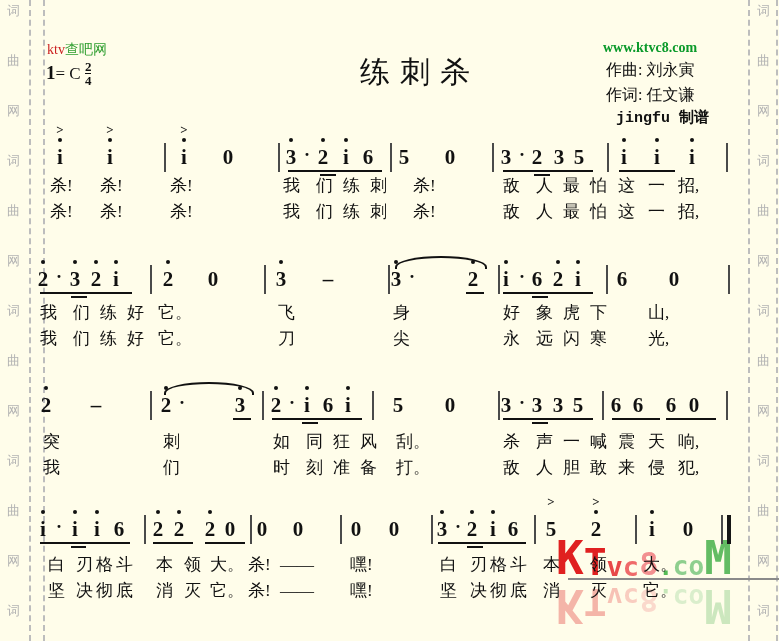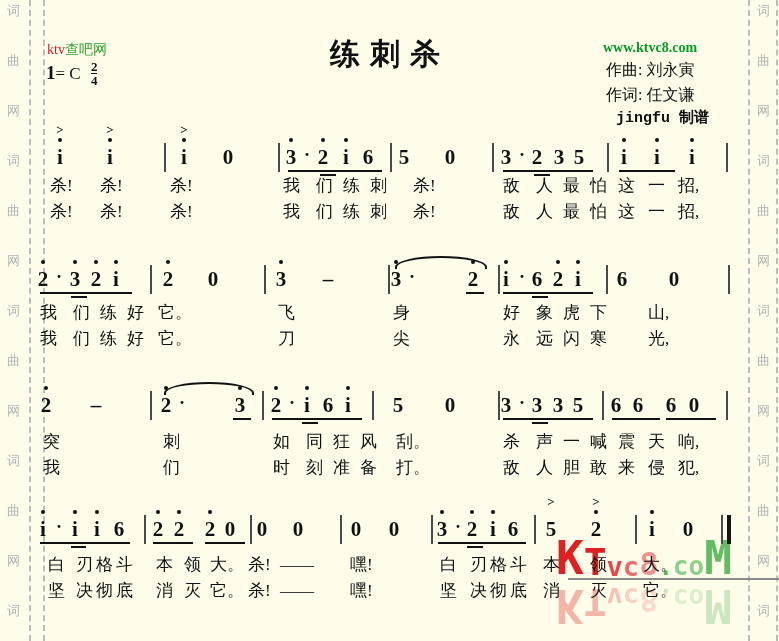--- a/index.html
+++ b/index.html
@@ -3,31 +3,31 @@
 <meta charset="utf-8">
 <style>
   html,body{margin:0;padding:0;}
   .page{position:relative;width:779px;height:641px;background:#fffdea;overflow:hidden;
         font-family:"Liberation Serif","DejaVu Serif",serif;color:#111;}
   .vdash{position:absolute;top:0;bottom:0;width:0;border-left:2px dashed #bdbdbd;}
   .sidecol span{position:absolute;color:#b3b3b3;font-size:13px;line-height:13px;}
   
   .sitelink{position:absolute;top:41px;left:47px;font-size:14px;cursor:pointer;}
   .sitelink .r{color:#cc2222;} .sitelink .g{color:#2e9e2e;}
-  .title{position:absolute;top:34px;left:330px;width:180px;
-         font-size:30px;font-weight:bold;letter-spacing:10px;white-space:nowrap;}
+  .title{position:absolute;top:52px;left:330px;width:180px;text-align:center;
+         font-size:30px;font-weight:normal;letter-spacing:10px;white-space:nowrap;}
   .urlright{position:absolute;top:40px;left:603px;font-size:14px;font-weight:bold;color:#0a9a2a;cursor:pointer;}
   .credit1{position:absolute;top:60px;left:606px;font-size:16px;}
   .credit2{position:absolute;top:85px;left:606px;font-size:16px;}
   .credit3{position:absolute;top:108px;left:616px;font-size:15px;font-weight:bold;
            font-family:"Liberation Mono","DejaVu Sans Mono",monospace;}
   .keysig{position:absolute;top:62px;left:46px;font-size:17px;}
   .keysig b{font-size:19px;}
   .meter{display:inline-block;vertical-align:middle;text-align:center;font-size:13px;font-weight:bold;
-         line-height:13px;margin-left:6px;transform:translateY(-2px);}
+         line-height:13px;transform:translateY(-2px);}
   .meter .bar{border-top:1.5px solid #111;}
   .tempo{position:absolute;top:98px;left:46px;font-size:16px;letter-spacing:2px;}
   
   .tk{position:absolute;}
   .note{width:22px;margin-left:-11px;text-align:center;font-size:21px;font-weight:bold;line-height:22px;}
   .hid{position:absolute;top:-8px;left:0;right:0;height:4px;}
   .hid i{display:inline-block;width:4px;height:4px;border-radius:50%;background:#111;vertical-align:top;}
   .acc{position:absolute;top:-21px;left:0;right:0;font-size:13px;font-weight:bold;line-height:10px;}
   .aug{position:absolute;right:-8px;bottom:2px;font-size:18px;font-weight:bold;}
   .bl{width:2px;background:#4a4a4a;}

